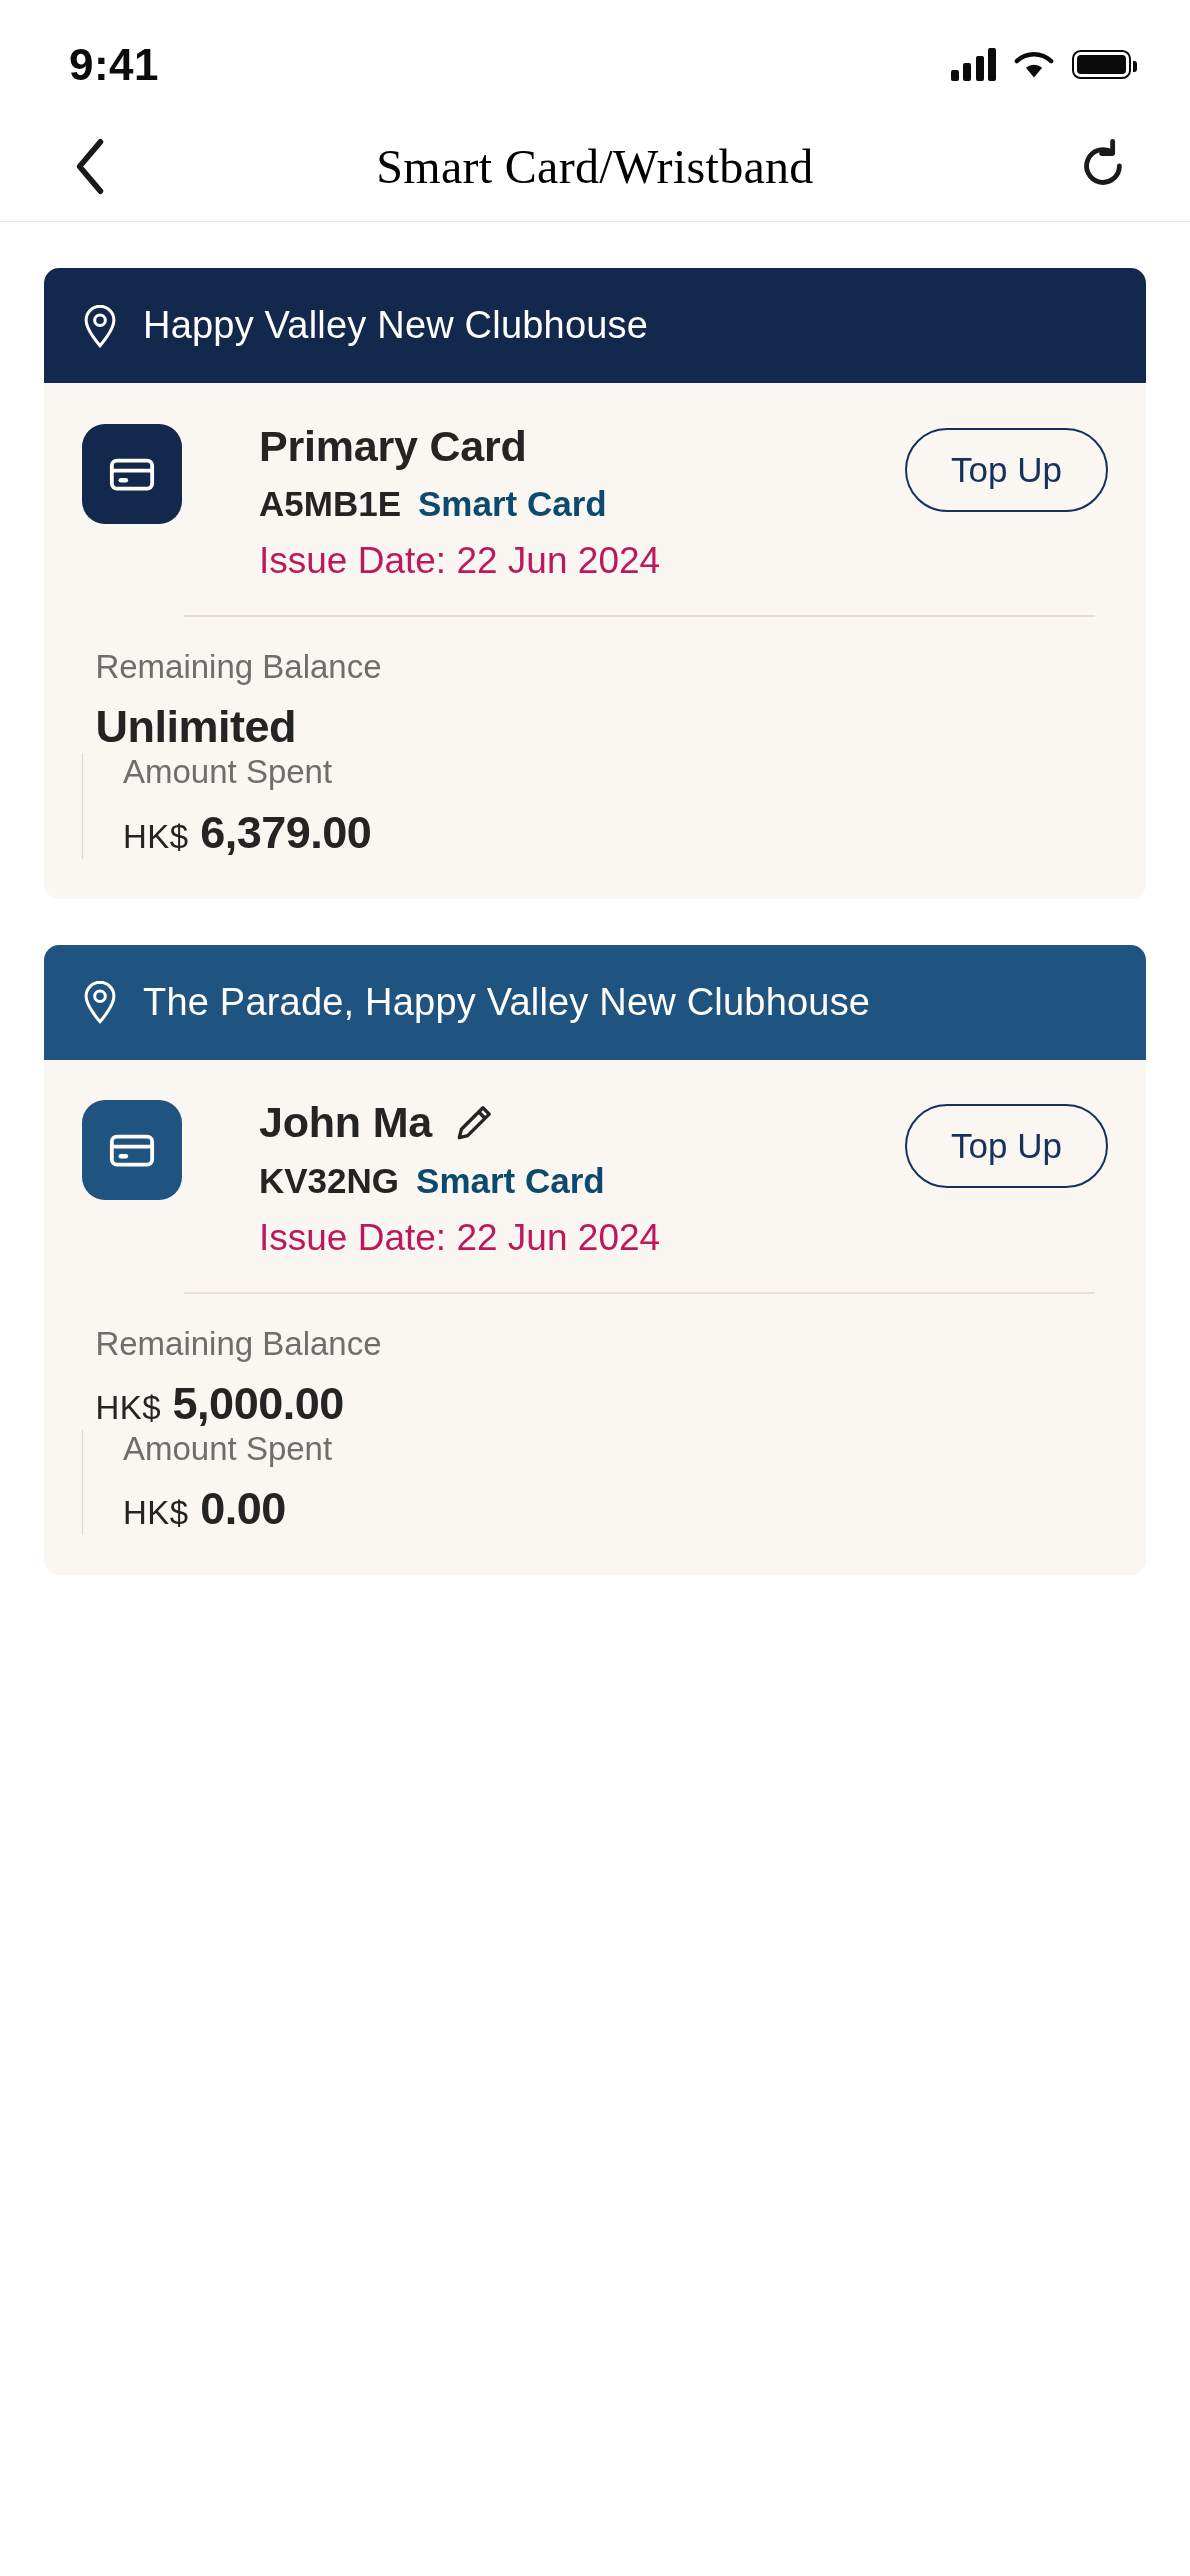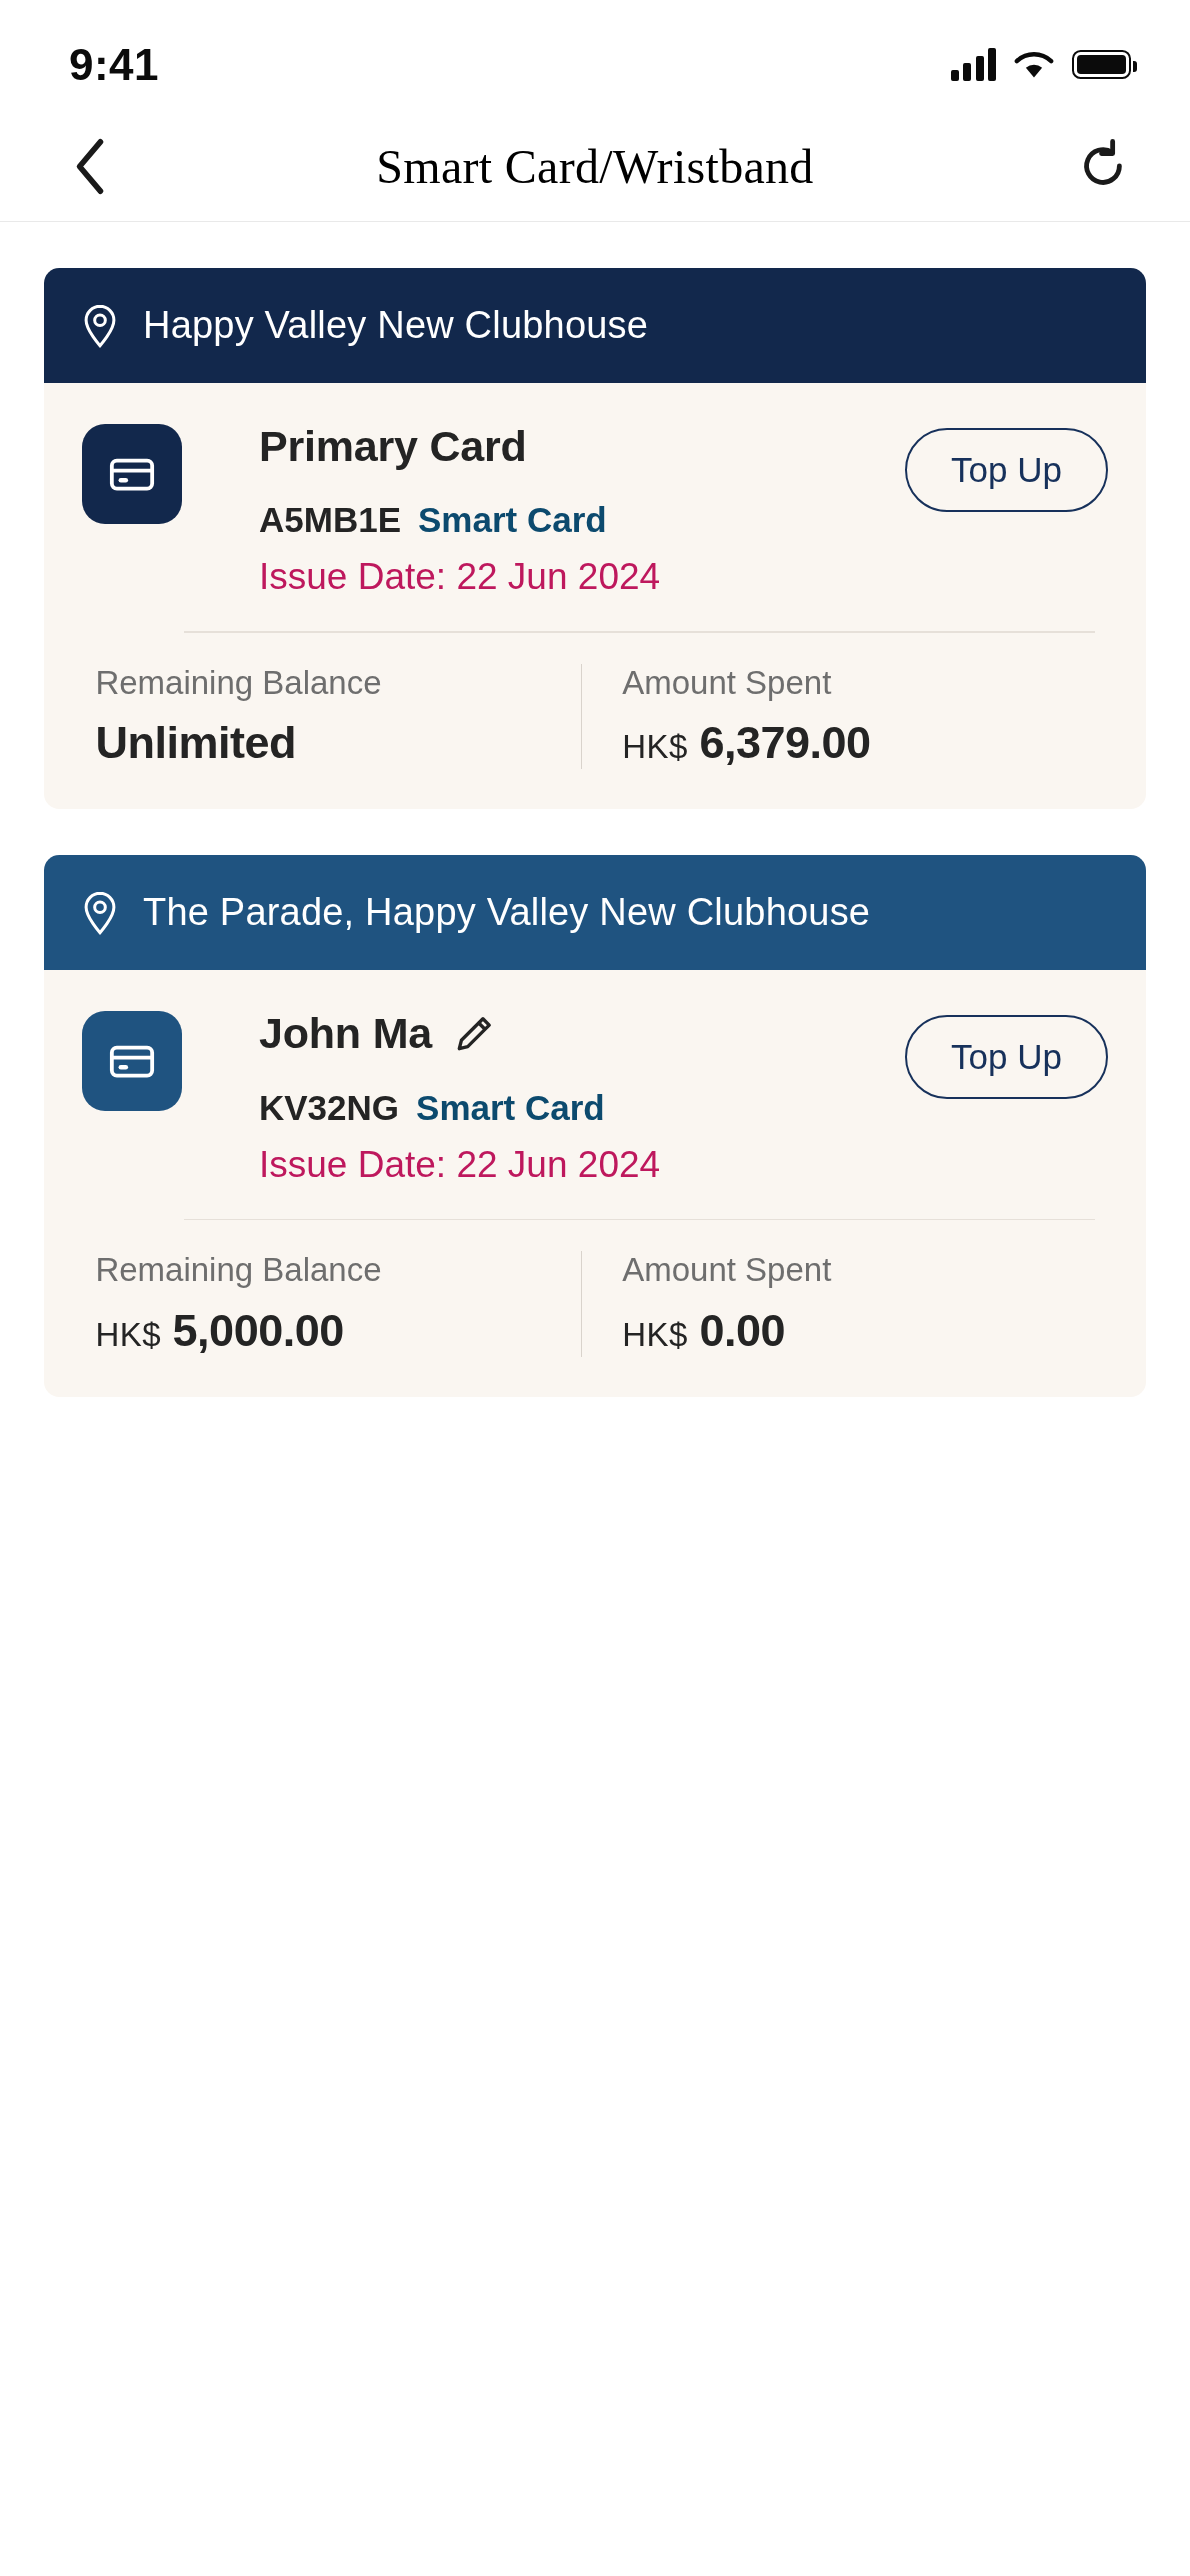--- a/index.html
+++ b/index.html
@@ -78,37 +78,37 @@
     width:100px; height:100px; border-radius:23px;
     display:flex; align-items:center; justify-content:center;
     flex:none; margin-top:5.8px;
   }
   .info{ flex:1; padding-left:29px; padding-top:3.8px; }
   .title-line{ display:flex; align-items:center; gap:21px; }
   .card-title{
     font-size:43px; font-weight:700; color:#242424; letter-spacing:-0.2px;
   }
   .sub-line{ margin-top:13.4px; display:flex; align-items:baseline; gap:17px; }
-  .sub-code{ font-size:35px; font-weight:700; color:#242424;margin-top:16px; }
+  .sub-code{ font-size:35px; font-weight:700; color:#242424; }
   .sub-type{ font-size:35px; font-weight:700; color:#0c4a6e; }
   .issue{ margin-top:16px; font-size:37px; color:#be185d; }
 
   .topup{
     flex:none; margin-top:9.6px;
     min-width:203px; height:84px; padding:0 33px;
     border:2.9px solid #17315B; border-radius:44px;
     background:transparent; color:#17315B;
     font-size:35px; font-family:"Liberation Sans", sans-serif;
     display:flex; align-items:center; justify-content:center;
     cursor:pointer;
   }
 
   .hr{ height:1.9px; background:#E6E0D9; margin:33px 13.4px 0 102px; }
 
-  .stats{ display:flex; margin-top:31px; }
+  .stats{ display:flex; margin-top:31px;flex-direction:column; }
   .stat{ flex:1; padding-left:13.4px; }
   .stat.right{ padding-left:40px; border-left:1.9px solid #D9D3CC; }
   .stat-label{ font-size:33px; color:#6E6E6E; }
   .stat-value{
     margin-top:15.3px; display:flex; align-items:baseline; gap:11.5px;
   }
   .cur{ font-size:33px; font-weight:500; color:#242424; letter-spacing:0.5px; }
   .amt{ font-size:45px; font-weight:700; color:#242424; letter-spacing:-0.5px; }
 </style>
 </head>

